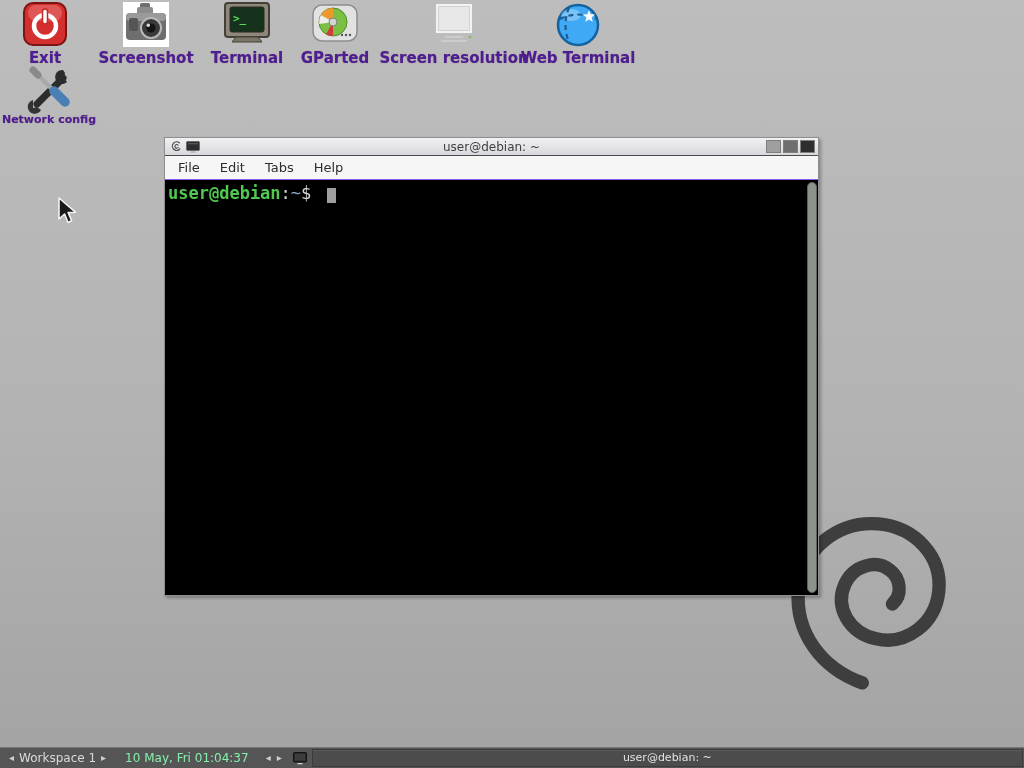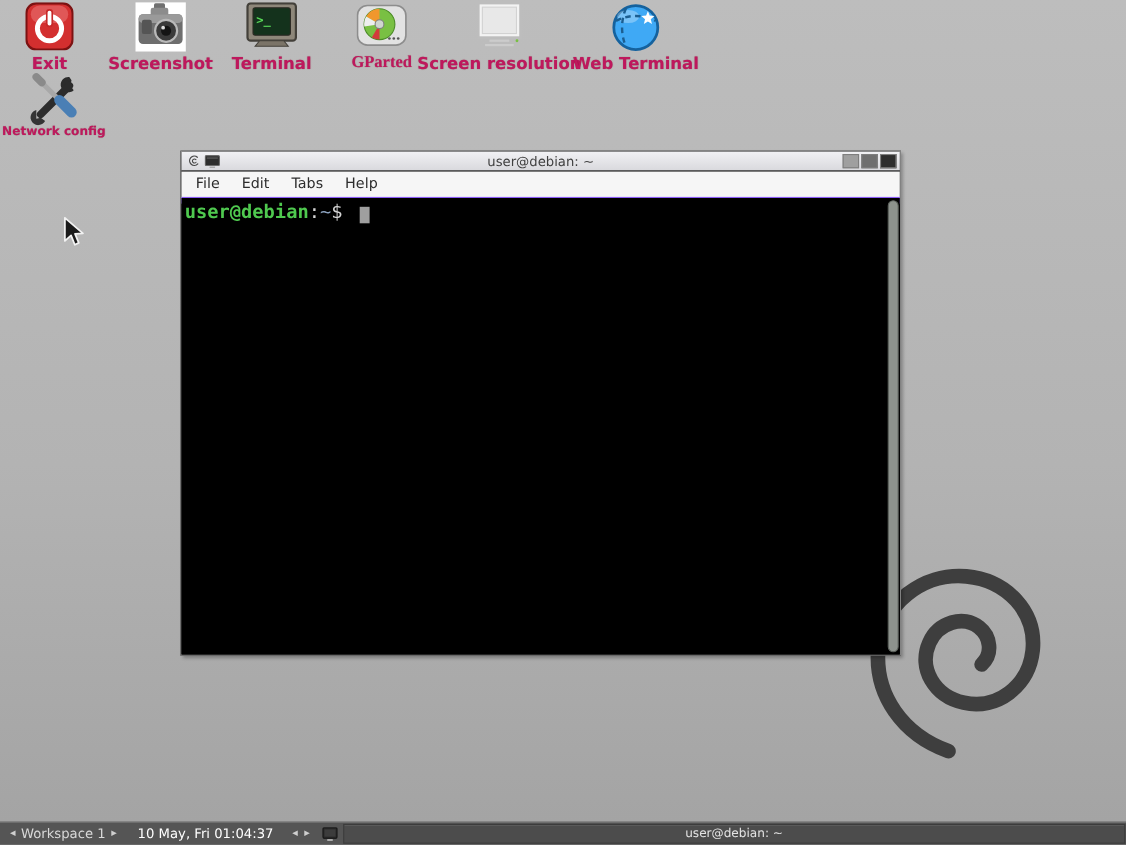--- a/index.html
+++ b/index.html
@@ -4,26 +4,26 @@
 <style>
   html,body{margin:0;padding:0;}
   body{
     width:1024px;height:768px;overflow:hidden;position:relative;
     font-family:"DejaVu Sans","Liberation Sans",sans-serif;
     background:linear-gradient(180deg,#bdbdbd 0%,#b3b3b3 55%,#a3a3a3 100%);
   }
   
   .dicon{position:absolute;display:flex;flex-direction:column;align-items:center;cursor:default;}
   .dicon .img{height:46px;display:flex;align-items:flex-start;justify-content:center;}
-  .dicon .lbl{margin-top:1px;font-weight:bold;font-size:15px;color:#be185d;white-space:nowrap;
+  .dicon .lbl{margin-top:1px;font-weight:bold;font-size:15px;color:#4c1d95;white-space:nowrap;
               text-shadow:0 0 1px rgba(90,0,0,.4);}
   #icon-exit{left:6px;top:2px;width:78px;}
   #icon-screenshot{left:95px;top:2px;width:102px;}
   #icon-terminal{left:201px;top:2px;width:92px;}
-  #icon-gparted{left:301px;top:2px;width:92px;font-family:Liberation Serif, serif;}
+  #icon-gparted{left:289px;top:2px;width:92px;}
   #icon-screenres{left:385px;top:2px;width:138px;}
   #icon-webbrowser{left:523px;top:2px;width:110px;}
   #icon-netconfig{left:0px;top:66px;width:98px;justify-content:center;}
   #icon-netconfig .lbl{font-size:11px;}
   
   .watermark{position:absolute;left:788px;top:500px;width:174px;height:208px;}
   
   .window{position:absolute;left:164px;top:137px;width:653px;height:457px;
           border:1px solid #8f8f8f;background:#000;box-shadow:2px 2px 3px rgba(0,0,0,.28);}
   .titlebar{height:17px;background:linear-gradient(#f1f1f4,#d9d9dd);border-bottom:1px solid #4a4a4a;
@@ -45,21 +45,21 @@
   .ph-path{color:#8aa0bc;}
   .cursorblock{display:inline-block;width:9px;height:15px;background:#9f9f9f;margin-left:5px;vertical-align:text-bottom;}
   .vscroll{position:absolute;top:2px;bottom:2px;right:1px;width:10px;}
   .vthumb{position:absolute;top:0;bottom:0;left:0;width:8px;background:#8d928d;
           border:1px solid #5e635e;border-radius:5px;}
   
   .taskbar{position:absolute;left:0;bottom:0;width:1024px;height:20px;background:#555555;
            border-top:1px solid #767676;display:flex;align-items:center;color:#d9d9d9;font-size:12px;}
   .tb-arrow{padding:0 3px;font-size:10px;color:#cfcfcf;line-height:20px;}
   .tb-ws{padding:0 2px;}
-  .tb-clock{margin-left:16px;color:#ffffff;}
+  .tb-clock{margin-left:16px;color:#86efac;}
   .tb-arrows2{margin-left:14px;display:flex;}
   .tb-mon{margin-left:8px;display:flex;align-items:center;}
   .taskbtn{flex:1;height:16px;line-height:16px;margin:1px 1px 1px 5px;background:#4c4c4c;
            border:1px solid #3c3c3c;box-shadow:inset 0 1px 0 rgba(255,255,255,.08);
            text-align:center;font-size:11px;color:#e3e3e3;}
   
   .mcursor{position:absolute;left:57px;top:197px;pointer-events:none;}
 </style>
 </head>
 <body>

